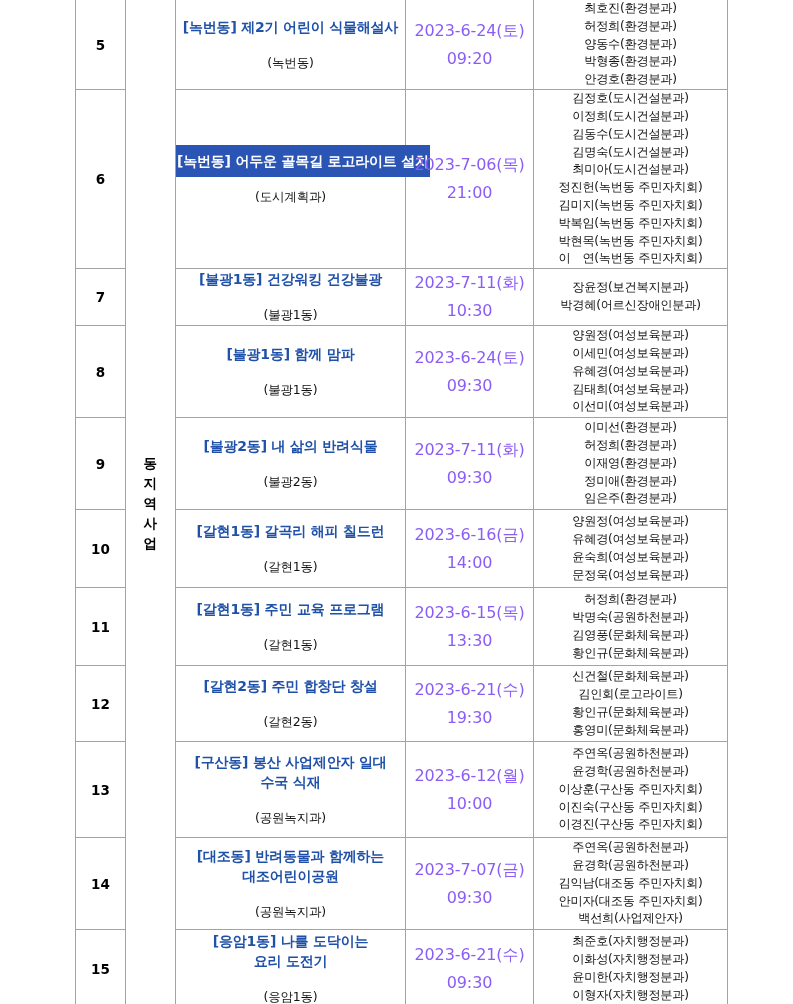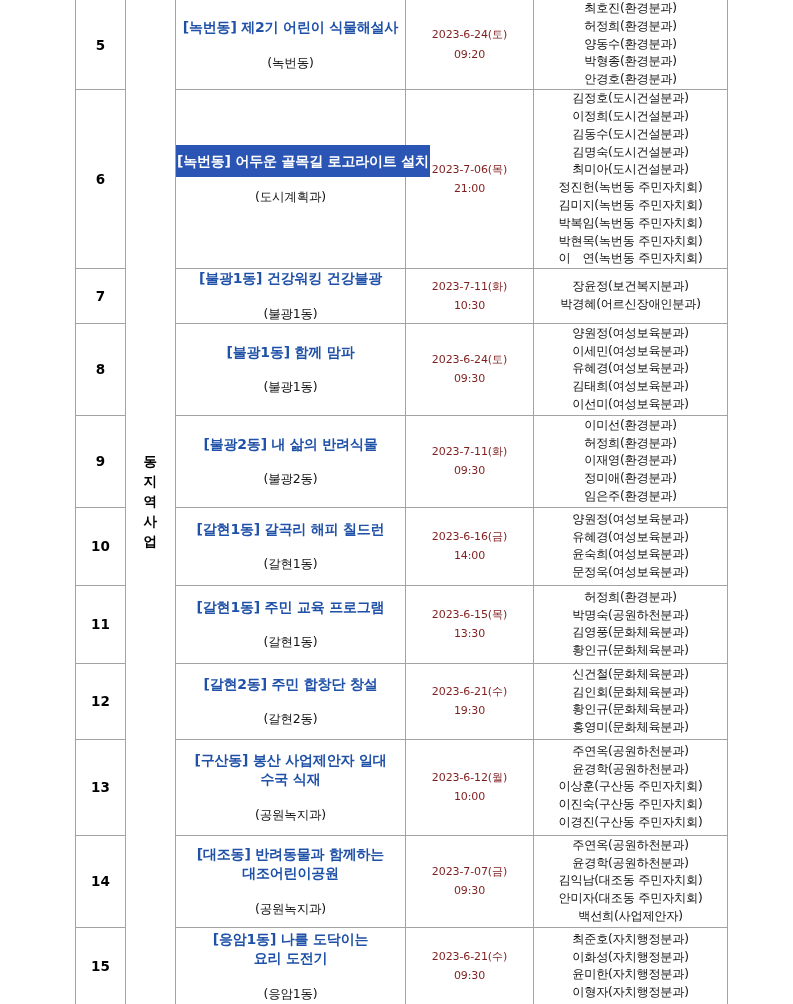--- a/index.html
+++ b/index.html
@@ -98,22 +98,22 @@
     display: block;
     font-size: 12.5px;
     color: #111111;
     margin-top: 16px;
     letter-spacing: -0.2px;
     white-space: nowrap;
   }
 
   .cell-date {
     text-align: center;
-    font-size: 11px;
-    color: #7f1d1d;
+    font-size: 16px;
+    color: #8b5cf6;
     line-height: 1.75;
     letter-spacing: -0.1px;
   }
   .cell-date .d-time { display: block; }
   .cell-date .d-day  { display: block; }
 
   .cell-names {
     text-align: center;
     font-size: 12.2px;
     color: #111111;
@@ -278,21 +278,21 @@
           <td class="cell-title">
             <span class="t-main">[갈현2동] 주민 합창단 창설</span>
             <span class="t-sub">(갈현2동)</span>
           </td>
           <td class="cell-date">
             <span class="d-day">2023-6-21(수)</span>
             <span class="d-time">19:30</span>
           </td>
           <td class="cell-names">
             <span class="nm">신건철(문화체육분과)</span>
-            <span class="nm">김인회(문화체육분과)</span>
+            <span class="nm">김인회(로고라이트)</span>
             <span class="nm">황인규(문화체육분과)</span>
             <span class="nm">홍영미(문화체육분과)</span>
           </td>
         </tr>
         <tr style="height: 96px;">
           <td class="cell-no">13</td>
           <td class="cell-title">
             <span class="t-main">[구산동] 봉산 사업제안자 일대</span>
             <span class="t-main">수국 식재</span>
             <span class="t-sub">(공원녹지과)</span>

